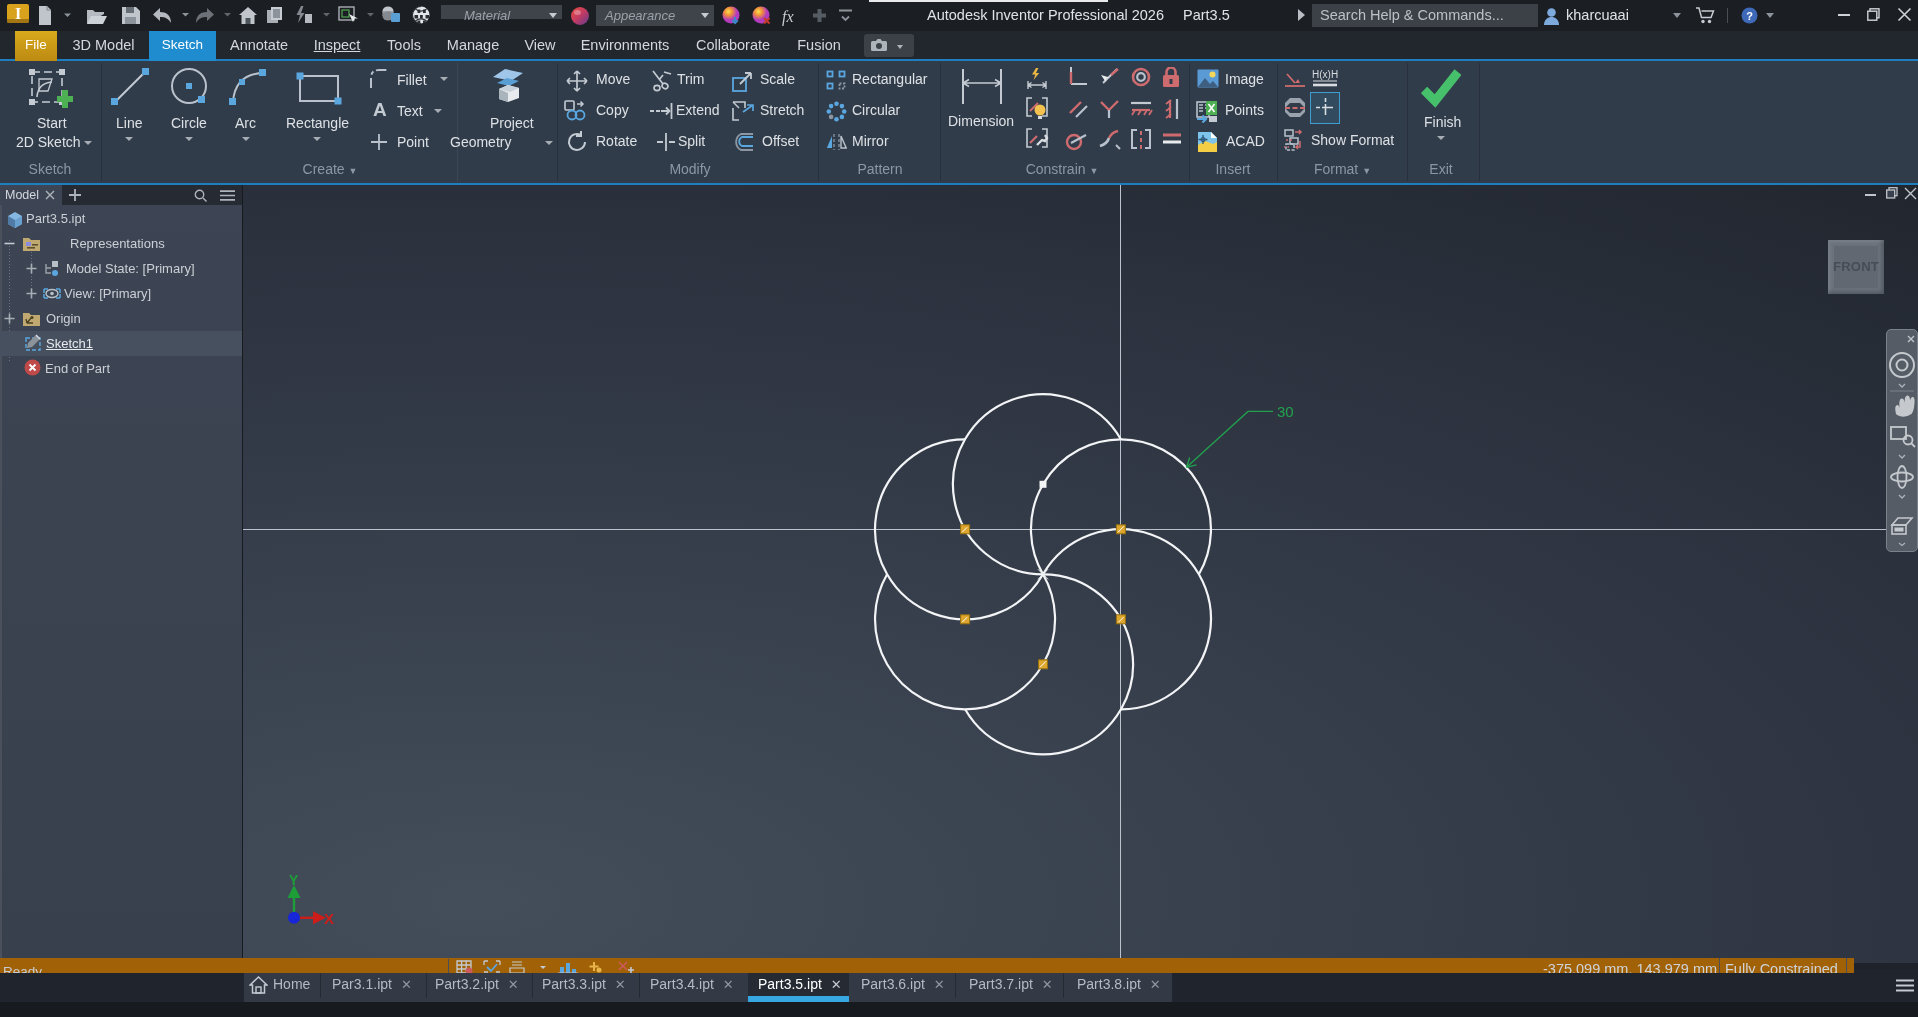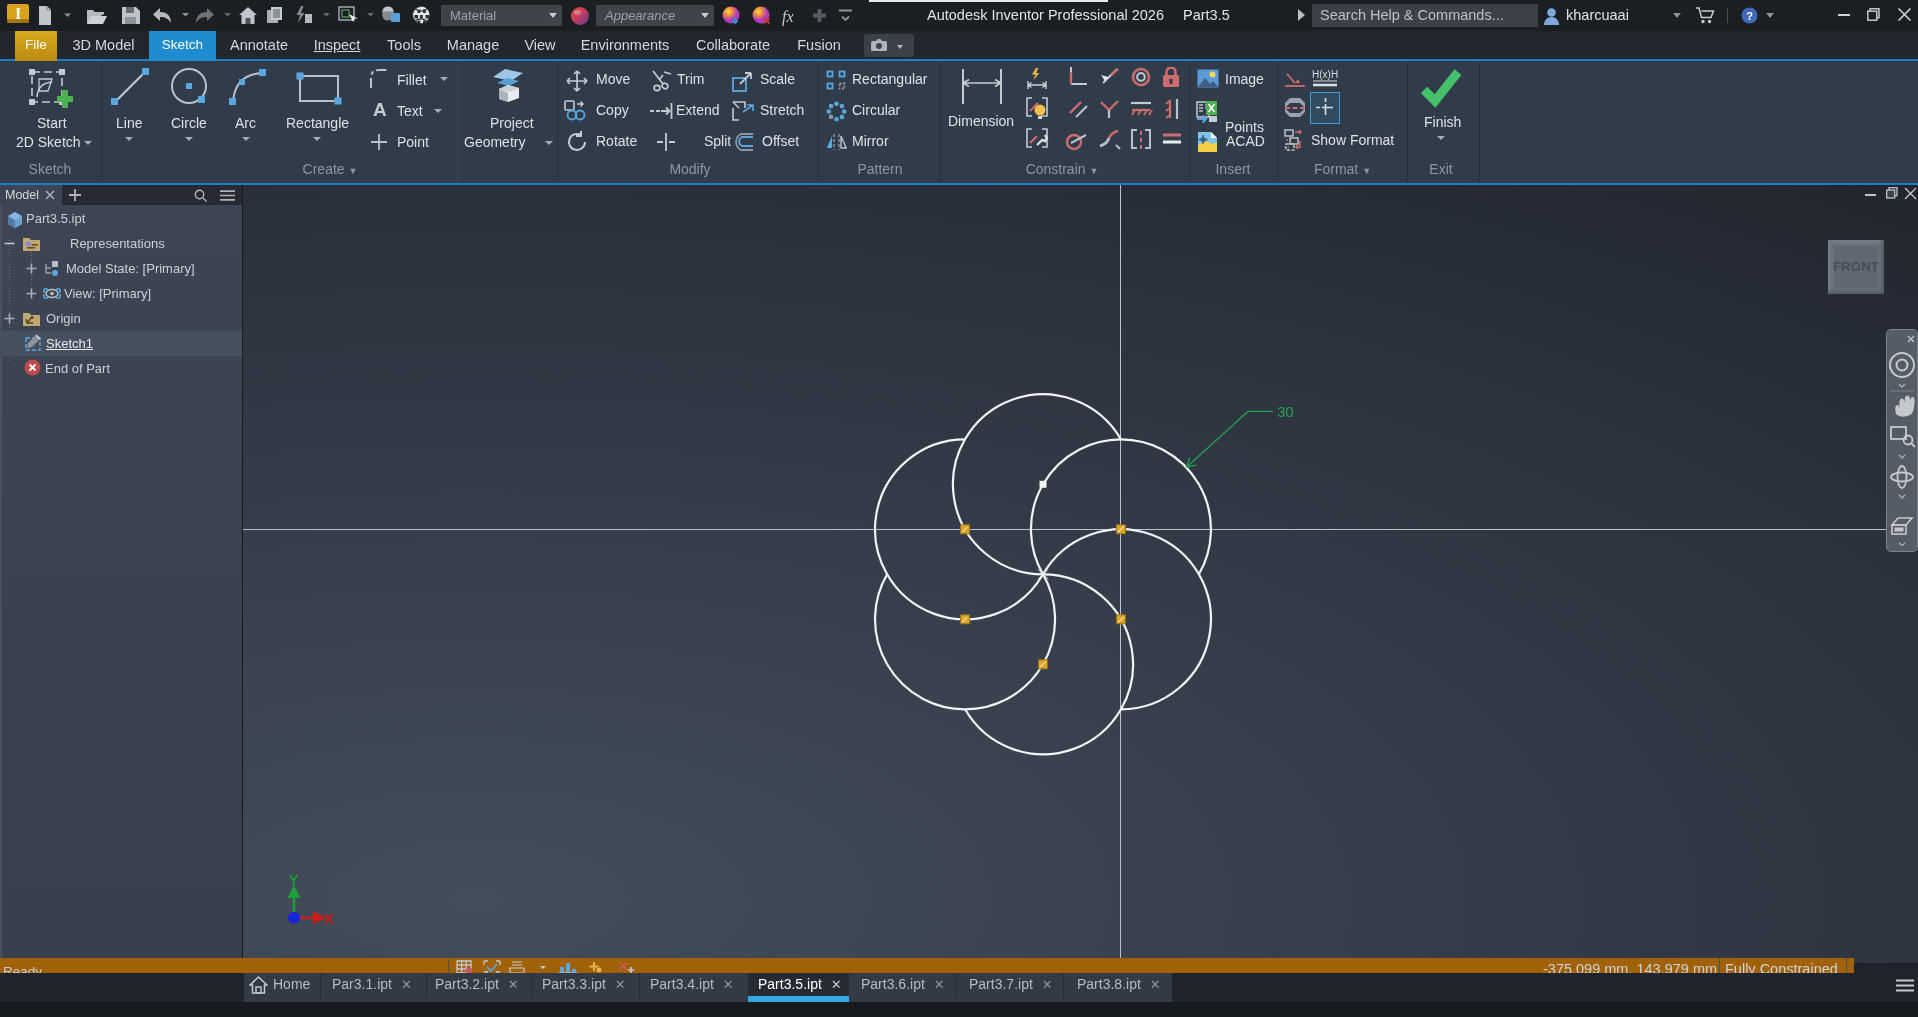--- a/index.html
+++ b/index.html
@@ -82,21 +82,21 @@
             <ellipse cx="7" cy="11" rx="5.5" ry="4.5" fill="#84898f"></ellipse>
             <rect x="10" y="8" width="9" height="9" rx="1" fill="#5a9fd4"></rect>
           </g>
         <g transform="translate(374,0)">
             <circle cx="9" cy="10" r="8.5" fill="#e4e7ea"></circle>
             <path d="M9 1.5 a8.5 8.5 0 0 0 0 17 M3.2 3.8 a8.5 8.5 0 0 0 11.6 0 M3.2 16.2 a8.5 8.5 0 0 1 11.6 0" stroke="#2b2f35" fill="none" stroke-width="1.1"></path>
             <path d="M5.5 4.5 h2.8 v3.6 h-2.8 Z M11 4.5 h2.8 v3.6 h-2.8 Z M2.5 10 h3.6 v3.6 h-3.6 Z M8 10 h2.8 v3.6 h-2.8 Z M13.5 10 h3.6 v3.6 h-3.6 Z M5.5 15.5 h2.8 v2.8 h-2.8 Z M11 15.5 h2.8 v2.8 h-2.8 Z" fill="#2b2f35"></path>
           </g>
       </g>
     </svg>
-    <div class="abs" style="left:441px;top:5px;width:121px;height:21px;background:#3f444b;color:#9aa1a9;font-size:13px;line-height:21px;padding-left:9px;">Material</div>
+    <div class="abs" style="left:441px;top:5px;width:121px;height:14px;background:#3f444b;color:#9aa1a9;font-size:13px;font-style:italic;line-height:21px;padding-left:23px;">Material</div>
     <div class="abs" style="left:549px;top:13px;width:0;height:0;border-left:4px solid transparent;border-right:4px solid transparent;border-top:5px solid #c7ccd2;"></div>
     <svg class="abs" style="left:570px;top:6px" width="20" height="20" viewBox="0 0 20 20">
         <defs>
           <linearGradient id="ball1" x1="0" y1="0" x2="1" y2="1">
             <stop offset="0" stop-color="#e84c3d"></stop>
             <stop offset="0.5" stop-color="#c23b63"></stop>
             <stop offset="1" stop-color="#5b3b8f"></stop>
           </linearGradient>
         </defs>
         <circle cx="10" cy="10" r="9" fill="url(#ball1)"></circle>
@@ -249,21 +249,21 @@
       </svg>
     <div class="rbtxt" style="left:397px;top:73px;">Point</div>
     <svg class="abs" style="left:491px;top:6px" width="34" height="40" viewBox="0 0 34 40">
       <path d="M2 10 L14 2 L32 6 L20 14 Z" fill="#9fc6e8"></path>
       <path d="M6 16 l10 -5 12 3 -10 5 Z" fill="#5a9fd4"></path>
       <path d="M8 22 l9 -4 11 3 0 10 -11 4 -9 -3 Z" fill="#e8ecef"></path>
       <path d="M8 22 l9 -4 11 3 -9 4 Z" fill="#c8d2da"></path>
       <path d="M8 22 l9 4 0 9 -9 -3 Z" fill="#aab4bd"></path>
     </svg>
     <div class="rbtxt" style="left:490px;top:54px;">Project</div>
-    <div class="rbtxt" style="left:464px;top:73px;">Geometry</div>
+    <div class="rbtxt" style="left:450px;top:73px;">Geometry</div>
     <div class="caret" style="left:545px;top:80px;"></div>
 
     <svg class="abs" style="left:566px;top:9px" width="22" height="22" viewBox="0 0 22 22">
         <path d="M11 1 v20 M1 11 h20 M11 1 l-3 3 M11 1 l3 3 M11 21 l-3 -3 M11 21 l3 -3 M1 11 l3 -3 M1 11 l3 3 M21 11 l-3 -3 M21 11 l-3 3" stroke="#c3cad2" stroke-width="1.7" fill="none"></path>
       </svg>
     <div class="rbtxt" style="left:596px;top:10px;">Move</div>
     <svg class="abs" style="left:564px;top:39px" width="24" height="22" viewBox="0 0 24 22">
         <rect x="1" y="1" width="9" height="9" rx="1" stroke="#c3cad2" stroke-width="1.6" fill="none"></rect>
         <circle cx="8" cy="15" r="4.5" stroke="#5aa7e0" stroke-width="1.8" fill="none"></circle>
         <circle cx="16" cy="15" r="4.5" stroke="#5aa7e0" stroke-width="1.8" fill="none"></circle>
@@ -285,21 +285,21 @@
     <svg class="abs" style="left:649px;top:41px" width="24" height="18" viewBox="0 0 24 18">
         <path d="M1 9 h4 m2 0 h4" stroke="#c3cad2" stroke-width="1.8" stroke-dasharray="4 2"></path>
         <path d="M12 9 h8 m-3 -3.5 l3.5 3.5 -3.5 3.5" stroke="#c3cad2" stroke-width="1.8" fill="none"></path>
         <path d="M22.5 1 v16" stroke="#c3cad2" stroke-width="1.8"></path>
       </svg>
     <div class="rbtxt" style="left:676px;top:41px;">Extend</div>
     <svg class="abs" style="left:656px;top:71px" width="20" height="20" viewBox="0 0 20 20">
         <path d="M10 1 v18" stroke="#c3cad2" stroke-width="1.8"></path>
         <path d="M1 10 h6 M13 10 h6" stroke="#c3cad2" stroke-width="1.8"></path>
       </svg>
-    <div class="rbtxt" style="left:678px;top:72px;margin-left:26px;">Split</div>
+    <div class="rbtxt" style="left:678px;top:72px;">Split</div>
     <svg class="abs" style="left:732px;top:9px" width="22" height="22" viewBox="0 0 22 22">
         <rect x="1" y="8" width="13" height="13" stroke="#5aa7e0" stroke-width="1.8" fill="none"></rect>
         <path d="M8 14 L19 3 M19 3 h-6 M19 3 v6" stroke="#c3cad2" stroke-width="1.8" fill="none"></path>
       </svg>
     <div class="rbtxt" style="left:760px;top:10px;">Scale</div>
     <svg class="abs" style="left:731px;top:39px" width="24" height="22" viewBox="0 0 24 22">
         <path d="M2 2 h12 v6 M8 20 h-6 v-12" stroke="#c3cad2" stroke-width="1.6" fill="none"></path>
         <path d="M12 12 L22 5 m-6 0 h6 v6" stroke="#5aa7e0" stroke-width="1.7" fill="none"></path>
         <path d="M2 2 l6 6" stroke="#c3cad2" stroke-width="1.4"></path>
       </svg>
@@ -422,21 +422,21 @@
       </svg>
     <div class="rbtxt" style="left:1225px;top:10px;">Image</div>
     <svg class="abs" style="left:1196px;top:39px" width="24" height="23" viewBox="0 0 24 23">
       <rect x="1" y="2" width="12" height="15" fill="none" stroke="#b9c2cc" stroke-width="1.6"></rect>
         <path d="M3 5 h4 M3 8 h4 M3 11 h4 M9 5 h2 M9 8 h2" stroke="#b9c2cc" stroke-width="1.3"></path>
       <rect x="10" y="1" width="11" height="14" fill="#4caf50"></rect>
         <path d="M12.5 4 l6 8 m0 -8 l-6 8" stroke="#fff" stroke-width="1.6"></path>
       <path d="M1 19 h9 m-3.5 -3.5 l3.5 3.5 -3.5 3.5" stroke="#5aa7e0" stroke-width="2.2" fill="none"></path>
       <rect x="13" y="16" width="8" height="6" fill="#c3cad2"></rect>
     </svg>
-    <div class="rbtxt" style="left:1225px;top:41px;margin-top:17px;">Points</div>
+    <div class="rbtxt" style="left:1225px;top:41px;">Points</div>
     <svg class="abs" style="left:1196px;top:70px" width="23" height="22" viewBox="0 0 23 22">
       <path d="M2 1 h13 l6 6 v14 h-19 Z" fill="#7ec3ea"></path>
         <path d="M15 1 l6 6 h-6 Z" fill="#ffffff"></path>
       <path d="M2 14 l7 -4 8 3 4 -2 v10 h-19 Z" fill="#f4cf45"></path>
       <path d="M7 4 v9 M2.5 8.5 h9" stroke="#2f5a7d" stroke-width="1.4"></path>
         <circle cx="7" cy="8.5" r="2" fill="none" stroke="#2f5a7d" stroke-width="1.2"></circle>
     </svg>
     <div class="rbtxt" style="left:1226px;top:72px;">ACAD</div>
 
     <svg class="abs" style="left:1284px;top:11px" width="22" height="16" viewBox="0 0 22 16">

